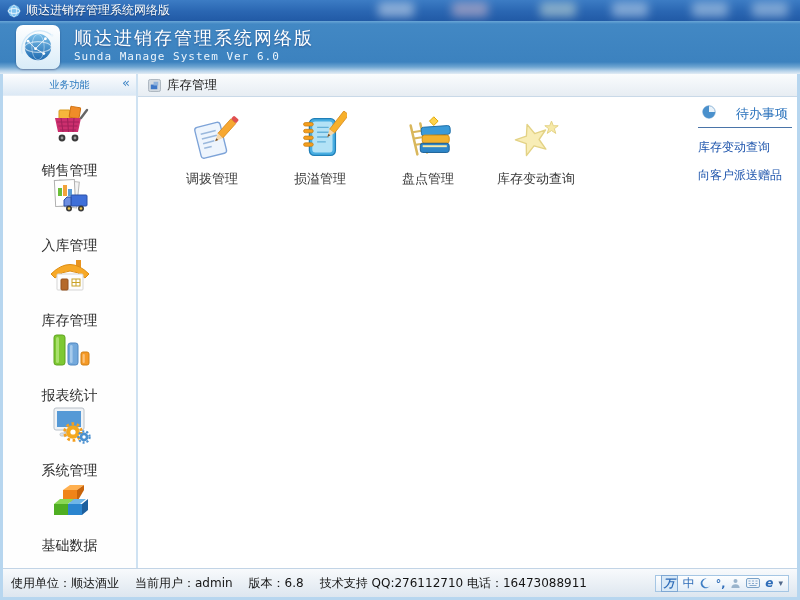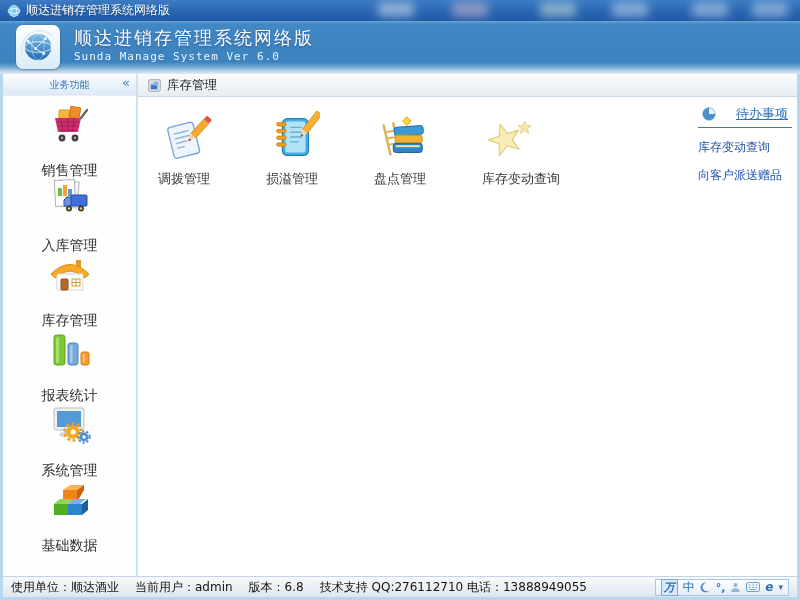--- a/index.html
+++ b/index.html
@@ -38,33 +38,33 @@
   .nav-icon { width:48px; height:48px; flex:0 0 auto; }
   .nav-label { font-size:14px; color:#2e2e2e; margin-top:13px; }
 
   
   .main { flex:1; display:flex; flex-direction:column; position:relative; min-width:0; }
   .tabbar { height:23px; flex:0 0 auto; background:linear-gradient(180deg,#fafcfd,#e7edf3);
     border-bottom:1px solid #c9d9e8; display:flex; align-items:center; padding-left:10px; }
   .tab { display:flex; align-items:center; gap:6px; font-size:12.5px; color:#1e1e1e; cursor:pointer; }
   .main-body { flex:1; position:relative; background:#fff; }
   .shortcut-row { display:flex; padding:14px 0 0 20px; }
-  .shortcut { width:108px; display:flex; flex-direction:column; align-items:flex-start; cursor:pointer; }
+  .shortcut { width:108px; display:flex; flex-direction:column; align-items:center; cursor:pointer; }
   .shortcut-icon { width:54px; height:54px; }
   .shortcut-label { margin-top:5px; font-size:13px; color:#3a3a3a; white-space:nowrap; }
 
   
   .todo { position:absolute; top:8px; right:5px; width:94px; }
-  .todo-header { display:flex; align-items:center; justify-content:center; gap:20px;
-    color:#2a72bc; font-size:13px; padding-bottom:4px; border-bottom:1px solid #4a74a8;text-decoration:underline; }
+  .todo-header { display:flex; justify-content:center; gap:20px;
+    color:#2a72bc; font-size:13px; padding-bottom:4px; border-bottom:1px solid #4a74a8; }
   .todo-item { display:block; color:#1d54ac; font-size:12px; margin-top:11px; text-decoration:none; cursor:pointer; }
 
   
   .statusbar-wrap { flex:0 0 auto; background:#b7d6ef; padding:0 3px 3px; }
-  .statusbar { height:21px; background:linear-gradient(180deg,#f8fafc,#dde6ef); border-top:1px solid #c2d4e6;
+  .statusbar { height:29px; background:linear-gradient(180deg,#f8fafc,#dde6ef); border-top:1px solid #c2d4e6;
     display:flex; align-items:center; font-size:12px; color:#141414; padding:0 8px;justify-content:flex-end; }
   .status-seg { margin-right:16px; white-space:nowrap; }
   .ime { margin-left:auto; display:flex; align-items:center; gap:5px; height:17px;
     background:linear-gradient(180deg,#fdfeff,#e3edf7); border:1px solid #a5c6e4; padding:0 5px; color:#2e6cb8; }
   .ime span { line-height:15px; }
   .ime-wan { font-style:italic; font-weight:bold; font-size:11px; border:1px solid #7fa8d4; background:#d8e9f7; padding:0 2px; cursor:pointer; }
   .ime-zhong { font-size:12px; cursor:pointer; }
   .ime-punct { font-size:11px; font-weight:bold; cursor:pointer; }
   .ime-e { font-weight:bold; font-style:italic; font-size:12px; color:#2e6cb8; cursor:pointer; }
   .ime-arrow { font-size:9px; color:#51688a; cursor:pointer; }
@@ -329,21 +329,21 @@
         </div>
       </div>
     </div>
   </div>
 
   <div class="statusbar-wrap">
     <div class="statusbar">
       <span class="status-seg">使用单位：顺达酒业</span>
       <span class="status-seg">当前用户：admin</span>
       <span class="status-seg">版本：6.8</span>
-      <span class="status-seg">技术支持 QQ:276112710 电话：13888949055</span>
+      <span class="status-seg">技术支持 QQ:276112710 电话：16473088911</span>
       <div class="ime">
         <span class="ime-wan">万</span>
         <span class="ime-zhong">中</span>
         <span style="display:flex;">
           <svg width="11" height="11" viewBox="0 0 12 12">
               <path d="M8.5 1 A5.4 5.4 0 1 0 11 8.2 A4.6 4.6 0 1 1 8.5 1 Z" fill="#3f7ec4"></path>
             </svg>
         </span>
         <span class="ime-punct">°,</span>
         <span style="display:flex;">

